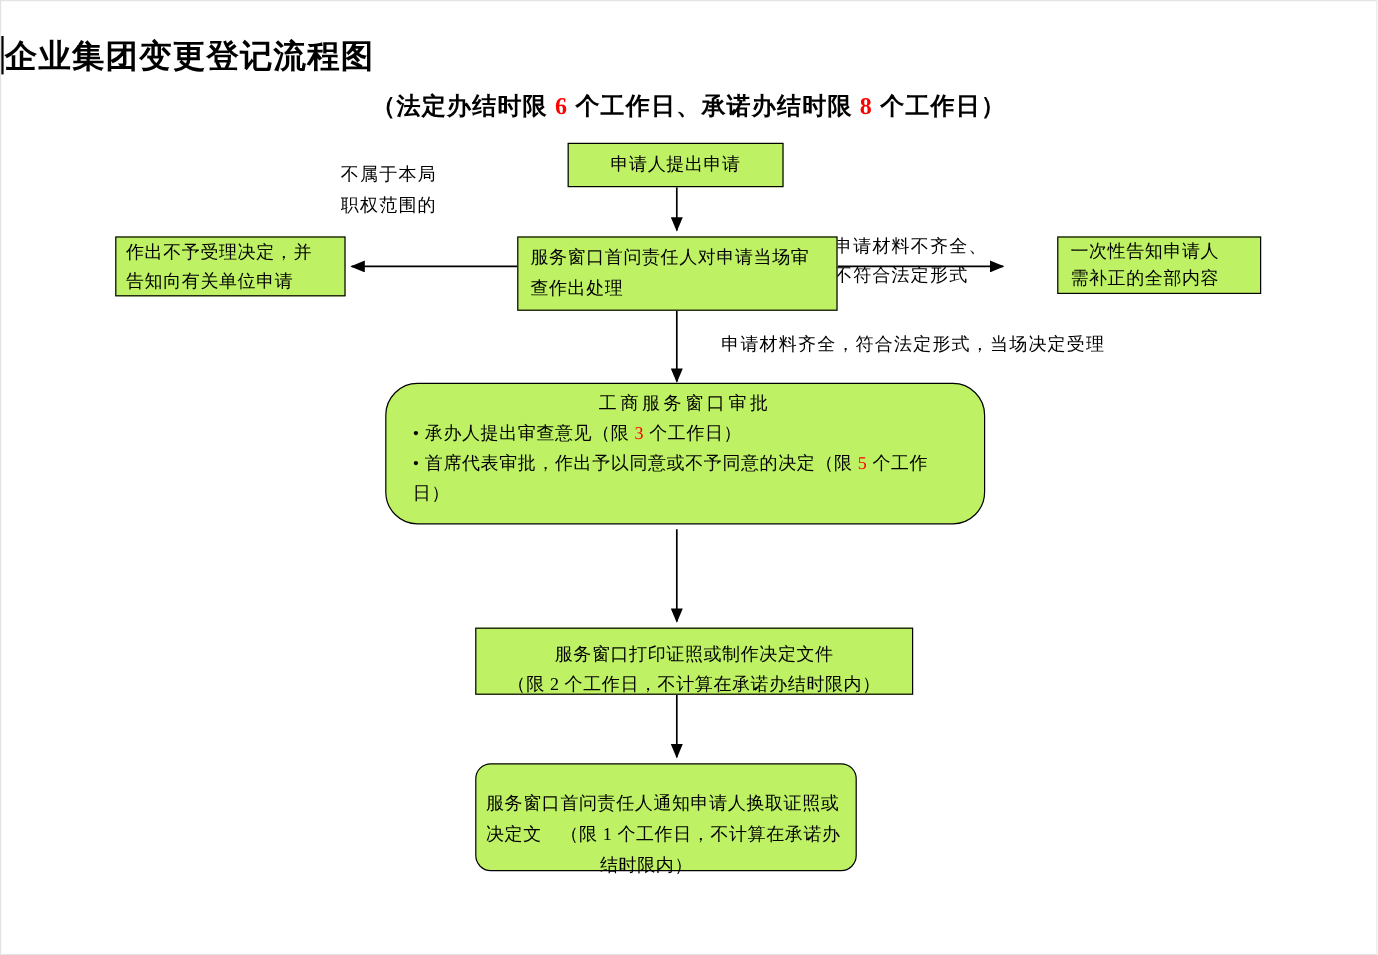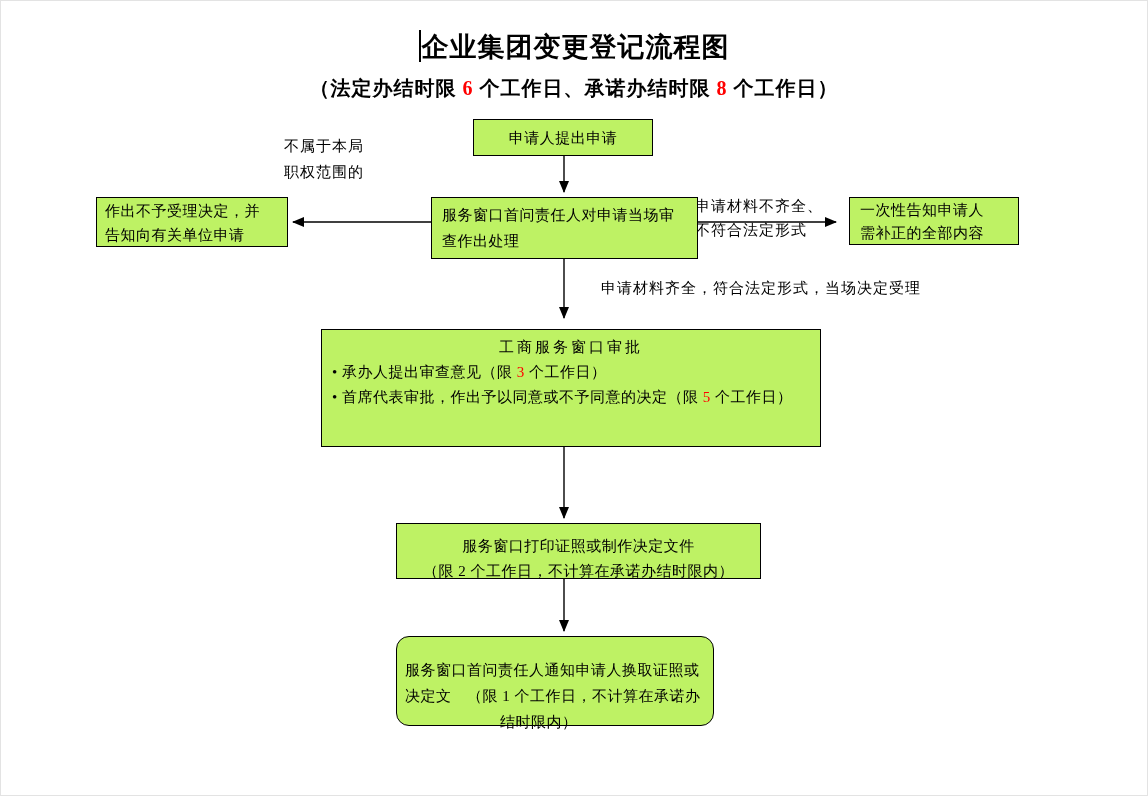--- a/index.html
+++ b/index.html
@@ -14,21 +14,21 @@
     height: 796px;
     background: #ffffff;
     border: 1px solid #e3e3e3;
     overflow: hidden;
   }
   .page-title {
     position: absolute;
     top: 28px;
     left: 0;
     width: 100%;
-    text-align: center;
+    text-align: left;
     font-size: 27px;
     font-weight: bold;
     letter-spacing: 1px;
   }
   .cursor-bar {
     display: inline-block;
     width: 2px;
     height: 32px;
     background: #000;
     vertical-align: -6px;
@@ -59,26 +59,26 @@
   }
   .box-review {
     left: 430px; top: 196px; width: 267px; height: 62px;
     padding: 4px 10px; text-align: left;
   }
   .box-reject {
     left: 95px; top: 196px; width: 192px; height: 50px;
     padding: 0 8px; text-align: left; line-height: 24px; padding-top: 1px;
   }
   .box-supplement {
-    left: 848px; top: 196px; width: 170px; height: 48px;
-    padding: 0 10px; text-align: left; line-height: 23px; padding-top: 1px;
+    left: 880px; top: 196px; width: 170px; height: 48px;
+    padding: 0 10px; text-align: left; line-height: 23px; padding-top: 1px; font-family: Liberation Mono, monospace;
   }
   .box-approval {
-    left: 320px; top: 328px; width: 500px; height: 118px;
-    padding: 5px 10px; line-height: 25px;
+    left: 320px; top: 318px; width: 500px; height: 118px;
+    padding: 5px 22px; line-height: 25px; border-radius: 27px;
   }
   .approval-title { text-align: center; letter-spacing: 3px; }
   .approval-bullet { text-align: left; }
   .box-print {
     left: 395px; top: 522px; width: 365px; height: 56px;
     padding: 10px 4px; text-align: center; line-height: 25px;
   }
   .box-pickup {
     left: 395px; top: 635px; width: 318px; height: 90px;
     padding: 20px 8px; text-align: left; line-height: 26px; border-radius: 13px;

